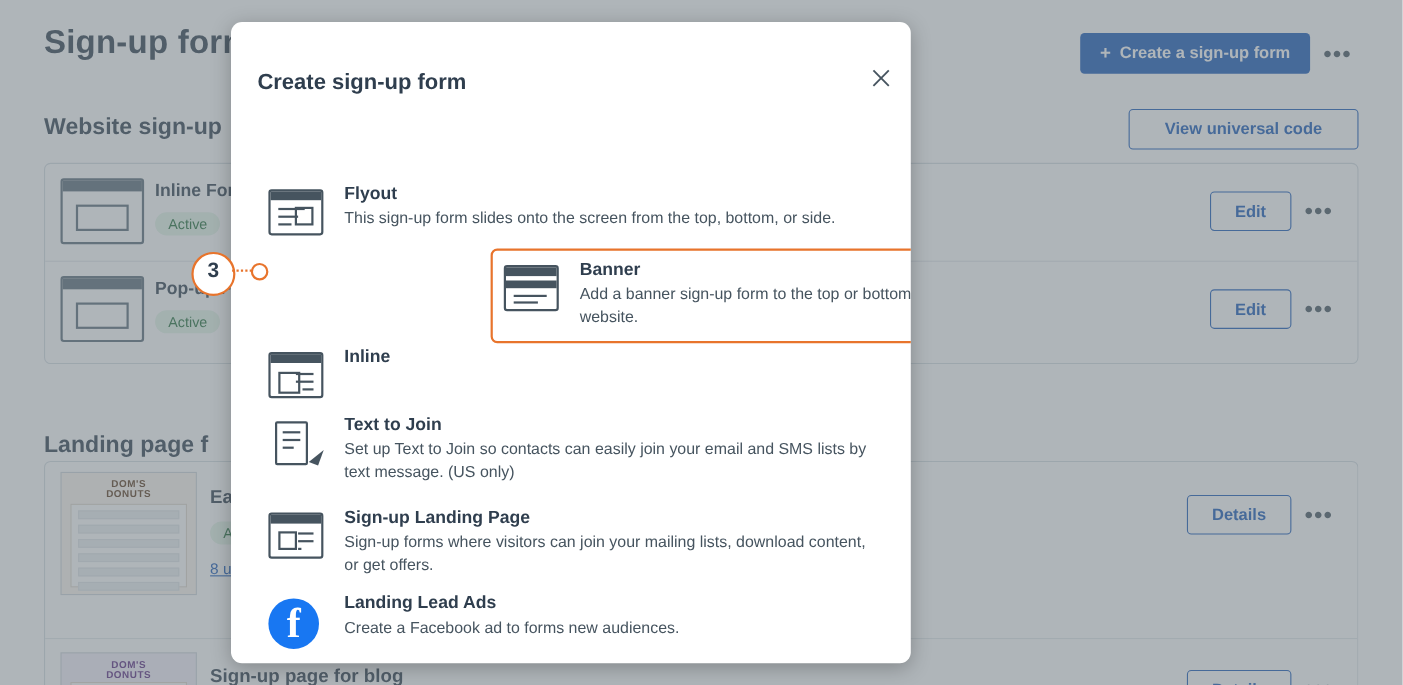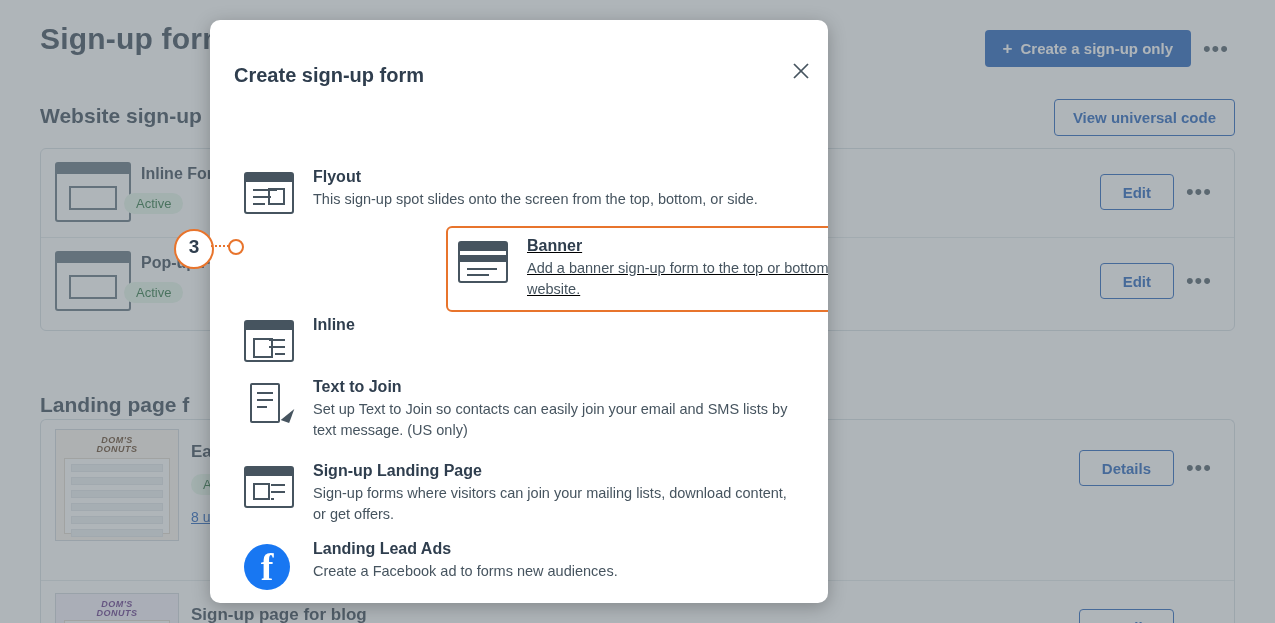--- a/index.html
+++ b/index.html
@@ -83,21 +83,21 @@
     font-family: "Liberation Sans", sans-serif;
     font-weight: bold;
     cursor: pointer;
   }
 
   #view-universal-code {
     position: absolute;
     top: 99px;
     right: 40px;
     height: 37px;
-    padding: 0 18px;
+    padding: 0 32px;
   }
 
   .card {
     position: absolute;
     left: 40px;
     right: 40px;
     background: #fff;
     border: 1px solid #d6dde3;
     border-radius: 6px;
   }
@@ -137,21 +137,21 @@
   .row-title {
     position: absolute;
     left: 100px;
     top: 16px;
     font-size: 16px;
     font-weight: bold;
     color: #2f3e4e;
   }
   .badge {
     position: absolute;
-    left: 83px;
+    left: 100px;
     top: 44px;
     background: #e4f5e9;
     color: #216e39;
     border-radius: 11px;
     font-size: 13px;
     padding: 3px 12px;
   }
   .row-meta {
     position: absolute;
     top: 47px;
@@ -171,21 +171,20 @@
   
   .thumb-img {
     position: absolute;
     left: 14px;
     top: 9px;
     width: 122px;
     height: 110px;
     border: 1px solid #cfd6dc;
     background: #fdf6ef;
     overflow: hidden;
-    font-style: italic;
   }
   .thumb-img .logo {
     position: absolute;
     top: 6px; left: 0; right: 0;
     text-align: center;
     font-size: 9px;
     font-weight: bold;
     color: #5b3a1e;
     line-height: 1.05;
     letter-spacing: .5px;
@@ -313,21 +312,20 @@
     color: #46545f;
     line-height: 1.42;
   }
 
   .option.highlight {
     border: 2px solid #e8742c;
     left: 236px;
     width: 566px;
     box-sizing: border-box;
     padding: 9px 8px 11px 8px;
-    text-decoration: underline;
   }
 
   
   .ic {
     position: absolute;
     left: 2px;
     top: 0;
     width: 50px;
     height: 42px;
     border: 2px solid #46545f;
@@ -492,21 +490,21 @@
 </style>
 </head>
 <body>
 
 <div id="page-background">
 
   <div class="bg-header">Sign-up form</div>
 
   <button class="btn-primary">
     <span class="plus">+</span>
-    <span>Create a sign-up only</span>
+    <span>Create a sign-up form</span>
   </button>
 
   <div class="kebab" id="header-kebab">•••</div>
 
   <div class="section-title" id="section-website">Website sign-up</div>
 
   <button class="btn-secondary" id="view-universal-code">View universal code</button>
 
   <div class="card" id="card-website">
 
@@ -588,21 +586,21 @@
         <div class="lines">
           <i style="top:15px;width:24px"></i>
           <i style="top:22px;width:18px"></i>
           <i style="top:29px;width:12px"></i>
         </div>
         <div class="sq"></div>
       </div>
     </div>
     <div class="opt-text">
       <div class="opt-name">Flyout</div>
-      <div class="opt-desc">This sign-up spot slides onto the screen from the top, bottom, or side.</div>
+      <div class="opt-desc">This sign-up form slides onto the screen from the top, bottom, or side.</div>
     </div>
   </div>
 
   <div class="option highlight" style="top:206px">
     <div class="opt-icon">
       <div class="ic ic-banner">
         <div class="bar"></div>
         <i style="top:25px;width:30px"></i>
         <i style="top:31px;width:22px"></i>
       </div>

